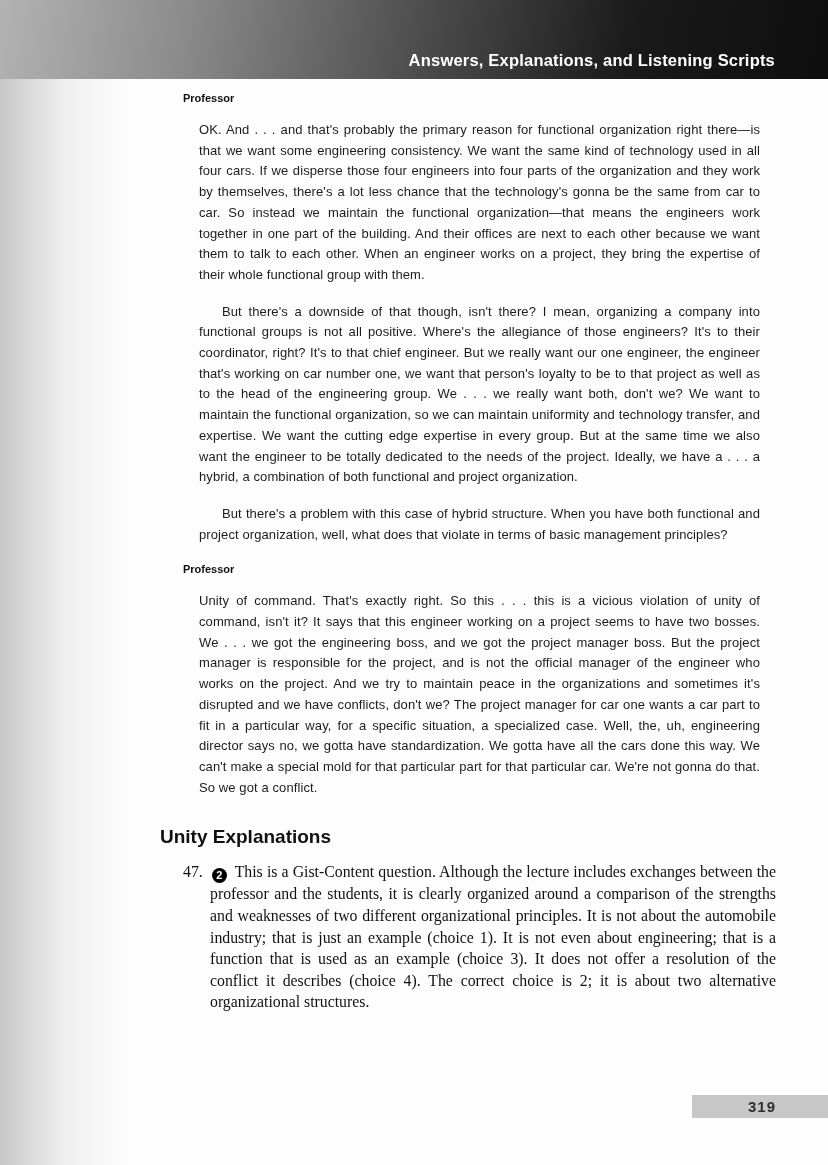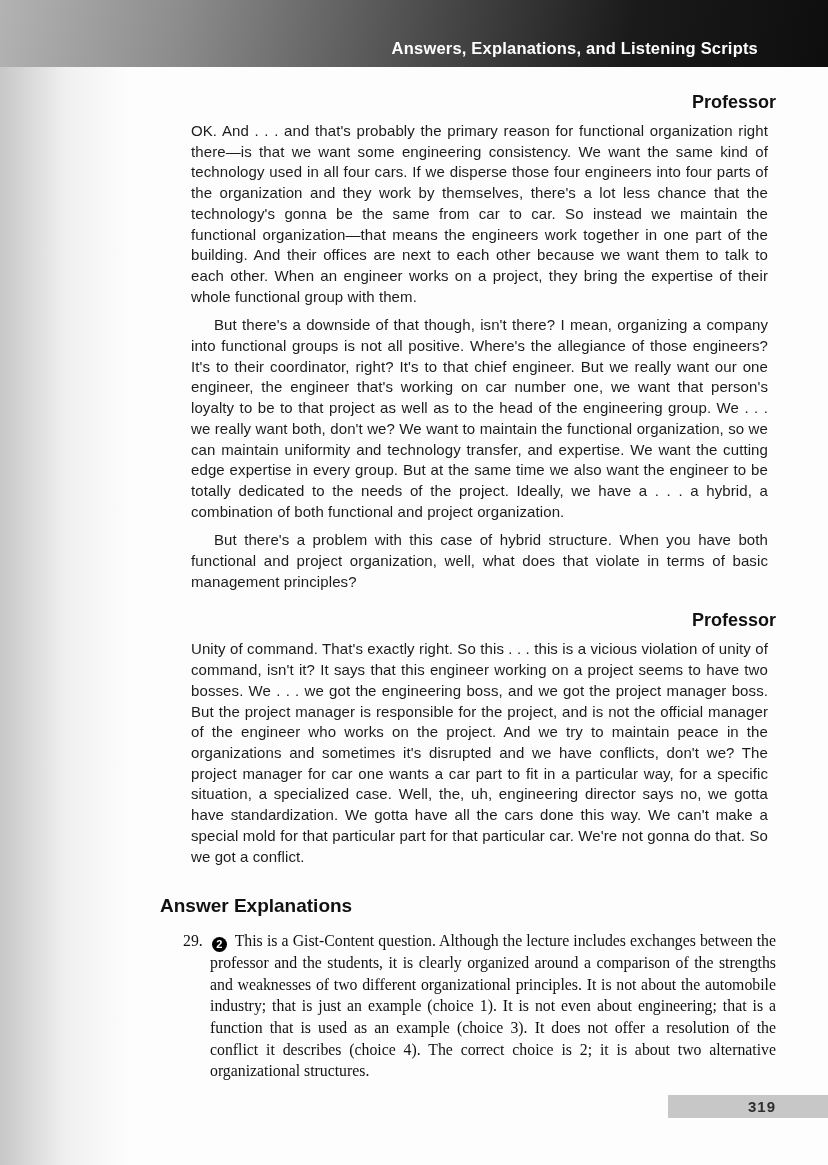--- a/index.html
+++ b/index.html
@@ -9,49 +9,48 @@
     font-family: "Liberation Sans", sans-serif;
     position: relative;
     overflow: hidden;
   }
   .left-shade {
     position: absolute; left: 0; top: 0; bottom: 0; width: 130px;
     background: linear-gradient(to right, rgba(110,110,110,0.38), rgba(170,170,170,0.16) 50%, rgba(255,255,255,0));
     pointer-events: none;
   }
   .header-bar {
-    position: absolute; top: 0; left: 0; right: 0; height: 67px;
+    position: absolute; top: 0; left: 0; right: 0; height: 79px;
     background: linear-gradient(100deg, #b3b3b3 0%, #8c8c8c 22%, #4a4a4a 52%, #1a1a1a 76%, #0e0e0e 100%);
     display: flex; align-items: flex-end; justify-content: flex-end;
     box-sizing: border-box;
-    padding: 0 70px 9px 0;
+    padding: 0 53px 9px 0;
   }
   .header-title {
     color: #ffffff;
     font-weight: bold;
     font-size: 16.5px;
     letter-spacing: 0.2px;
   }
   .content {
     position: absolute;
     top: 92px; left: 160px; width: 616px;
     color: #1c1c1c;
   }
   .speech { margin-left: 23px; }
   .speaker {
     font-weight: bold;
-    font-size: 18px;
+    font-size: 11px;
     margin: 18px 0 6px 0;
     color: #111;
-    text-align: right;
   }
   .speech-block:first-child .speaker { margin-top: 0; }
   .speech p {
-    margin: 8px;
-    font-size: 15px;
+    margin: 16px;
+    font-size: 13px;
     line-height: 20.7px;
     text-align: justify;
     letter-spacing: 0.1px;
   }
   .speech p.indent { text-indent: 23px; }
   .answers-heading {
     font-size: 19px;
     font-weight: bold;
     color: #111;
     margin: 28px 0 13px 0;
@@ -78,21 +77,21 @@
     font-weight: bold;
     line-height: 15px;
     text-align: center;
     text-indent: 0;
     vertical-align: -2px;
     margin: 0 4px 0 3px;
   }
   .footer-bar {
     position: absolute;
     right: 0; bottom: 47px;
-    width: 160px; height: 23px;
+    width: 136px; height: 23px;
     background: #c7c7c7;
     display: flex; align-items: center; justify-content: flex-end;
     box-sizing: border-box;
     padding-right: 52px;
   }
   .page-number {
     font-size: 15px;
     font-weight: bold;
     color: #2e2e2e;
     letter-spacing: 1px;
@@ -119,24 +118,24 @@
   </div>
 
 
   <div class="speech-block">
     <div class="speech">
       <div class="speaker">Professor</div>
       <p>Unity of command. That's exactly right. So this . . . this is a vicious violation of unity of command, isn't it? It says that this engineer working on a project seems to have two bosses. We . . . we got the engineering boss, and we got the project manager boss. But the project manager is responsible for the project, and is not the official manager of the engineer who works on the project. And we try to maintain peace in the organizations and sometimes it's disrupted and we have conflicts, don't we? The project manager for car one wants a car part to fit in a particular way, for a specific situation, a specialized case. Well, the, uh, engineering director says no, we gotta have standardization. We gotta have all the cars done this way. We can't make a special mold for that particular part for that particular car. We're not gonna do that. So we got a conflict.</p>
     </div>
   </div>
 
-  <div class="answers-heading">Answer Explanations</div>
+  <div class="answers-heading">Unity Explanations</div>
 
   <div class="answer-item">
-    <span class="answer-number">29.</span>
+    <span class="answer-number">47.</span>
     <span class="choice-badge">2</span>
     <span>This is a Gist-Content question. Although the lecture includes exchanges between the professor and the students, it is clearly organized around a comparison of the strengths and weaknesses of two different organizational principles. It is not about the automobile industry; that is just an example (choice 1). It is not even about engineering; that is a function that is used as an example (choice 3). It does not offer a resolution of the conflict it describes (choice 4). The correct choice is 2; it is about two alternative organizational structures.</span>
   </div>
 
 </div>
 
 <div class="footer-bar">
   <span class="page-number">319</span>
 </div>
 

